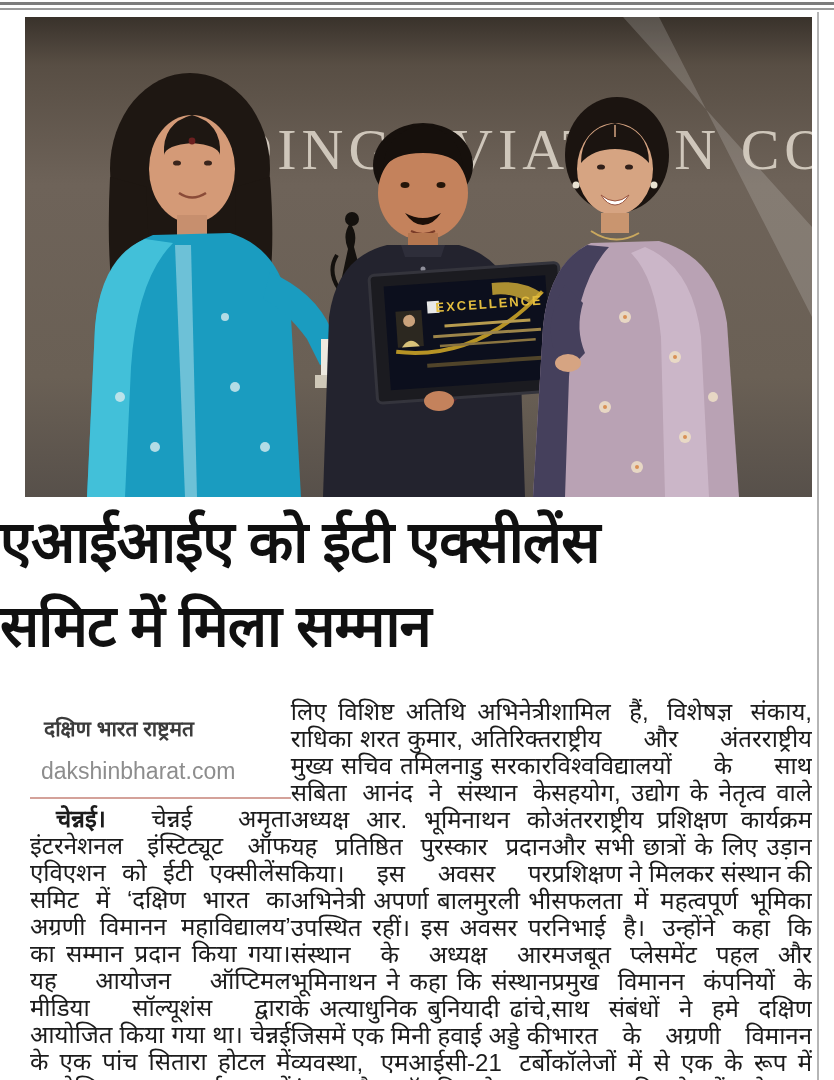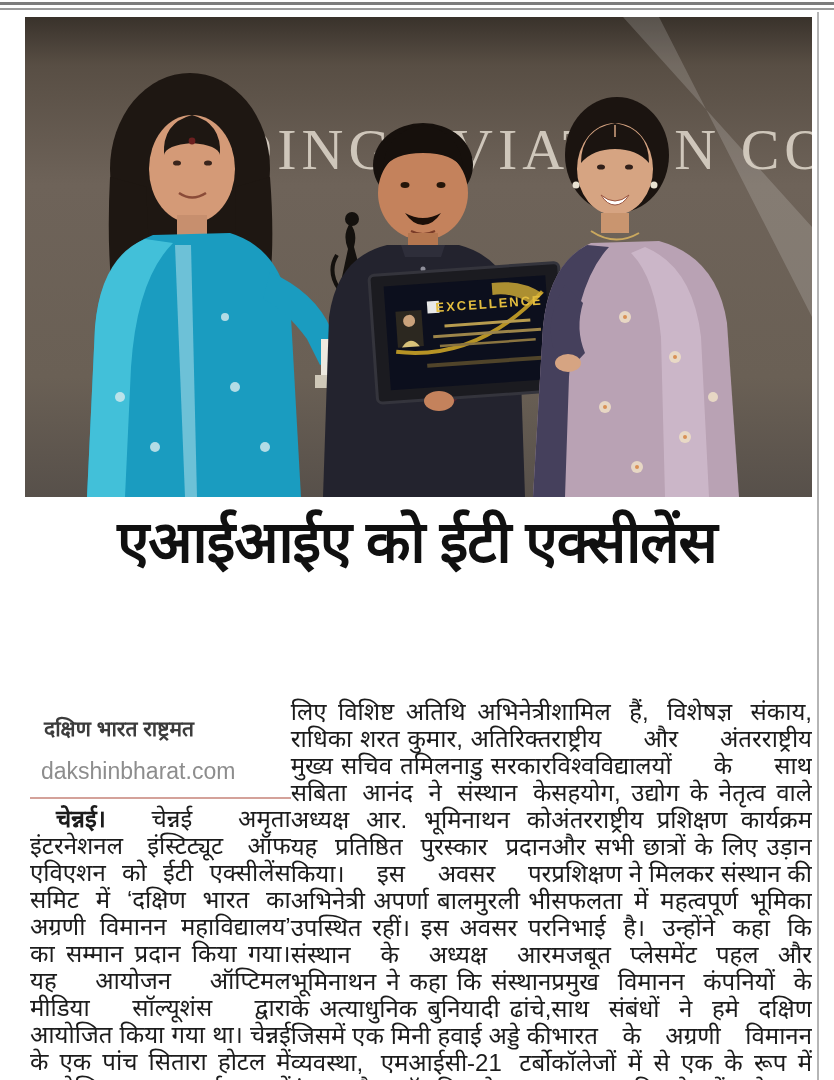--- a/index.html
+++ b/index.html
@@ -19,21 +19,21 @@
   
   .right-rule { position: absolute; top: 12px; right: 15px; bottom: 0; width: 2px; background: #b5b5b5; }
 
   
   .photo { position: absolute; left: 25px; top: 17px; width: 787px; height: 480px; margin: 0; }
   .photo svg { display: block; width: 100%; height: 100%; }
 
   
   .headline {
     position: absolute; top: 500px; left: 0; width: 834px;
-    margin: 0; text-align: center;
+    margin: 0; text-align: left;
     font-size: 58px; font-weight: 800; color: #101010;
     line-height: 1.45; letter-spacing: -1px;
   }
 
   
   .body-cols {
     position: absolute; top: 698px; left: 30px; width: 782px; height: 382px;
     display: flex; gap: 0; overflow: hidden;
   }
   .col { flex: 1; min-width: 0; }
@@ -176,20 +176,21 @@
           <circle cx="612" cy="450" r="2"></circle>
         </g>
         <path d="M540,268 Q520,300 528,330 L545,352 L560,336 Q550,312 558,286 Z" fill="#45405c"></path>
         <ellipse cx="543" cy="346" rx="13" ry="9" fill="#d6a482"></ellipse>
       </g>
     </svg>
   </figure>
 
   <h1 class="headline">
     <span>एआईआईए को ईटी एक्सीलेंस</span><br>
+    <span>समिट में मिला सम्मान</span>
   </h1>
 
   <div class="body-cols">
 
     <div class="col">
       <div class="byline">
         <div class="pub">दक्षिण भारत राष्ट्रमत</div>
         <div class="site">dakshinbharat.com</div>
       </div>
       <hr class="byline-rule">

